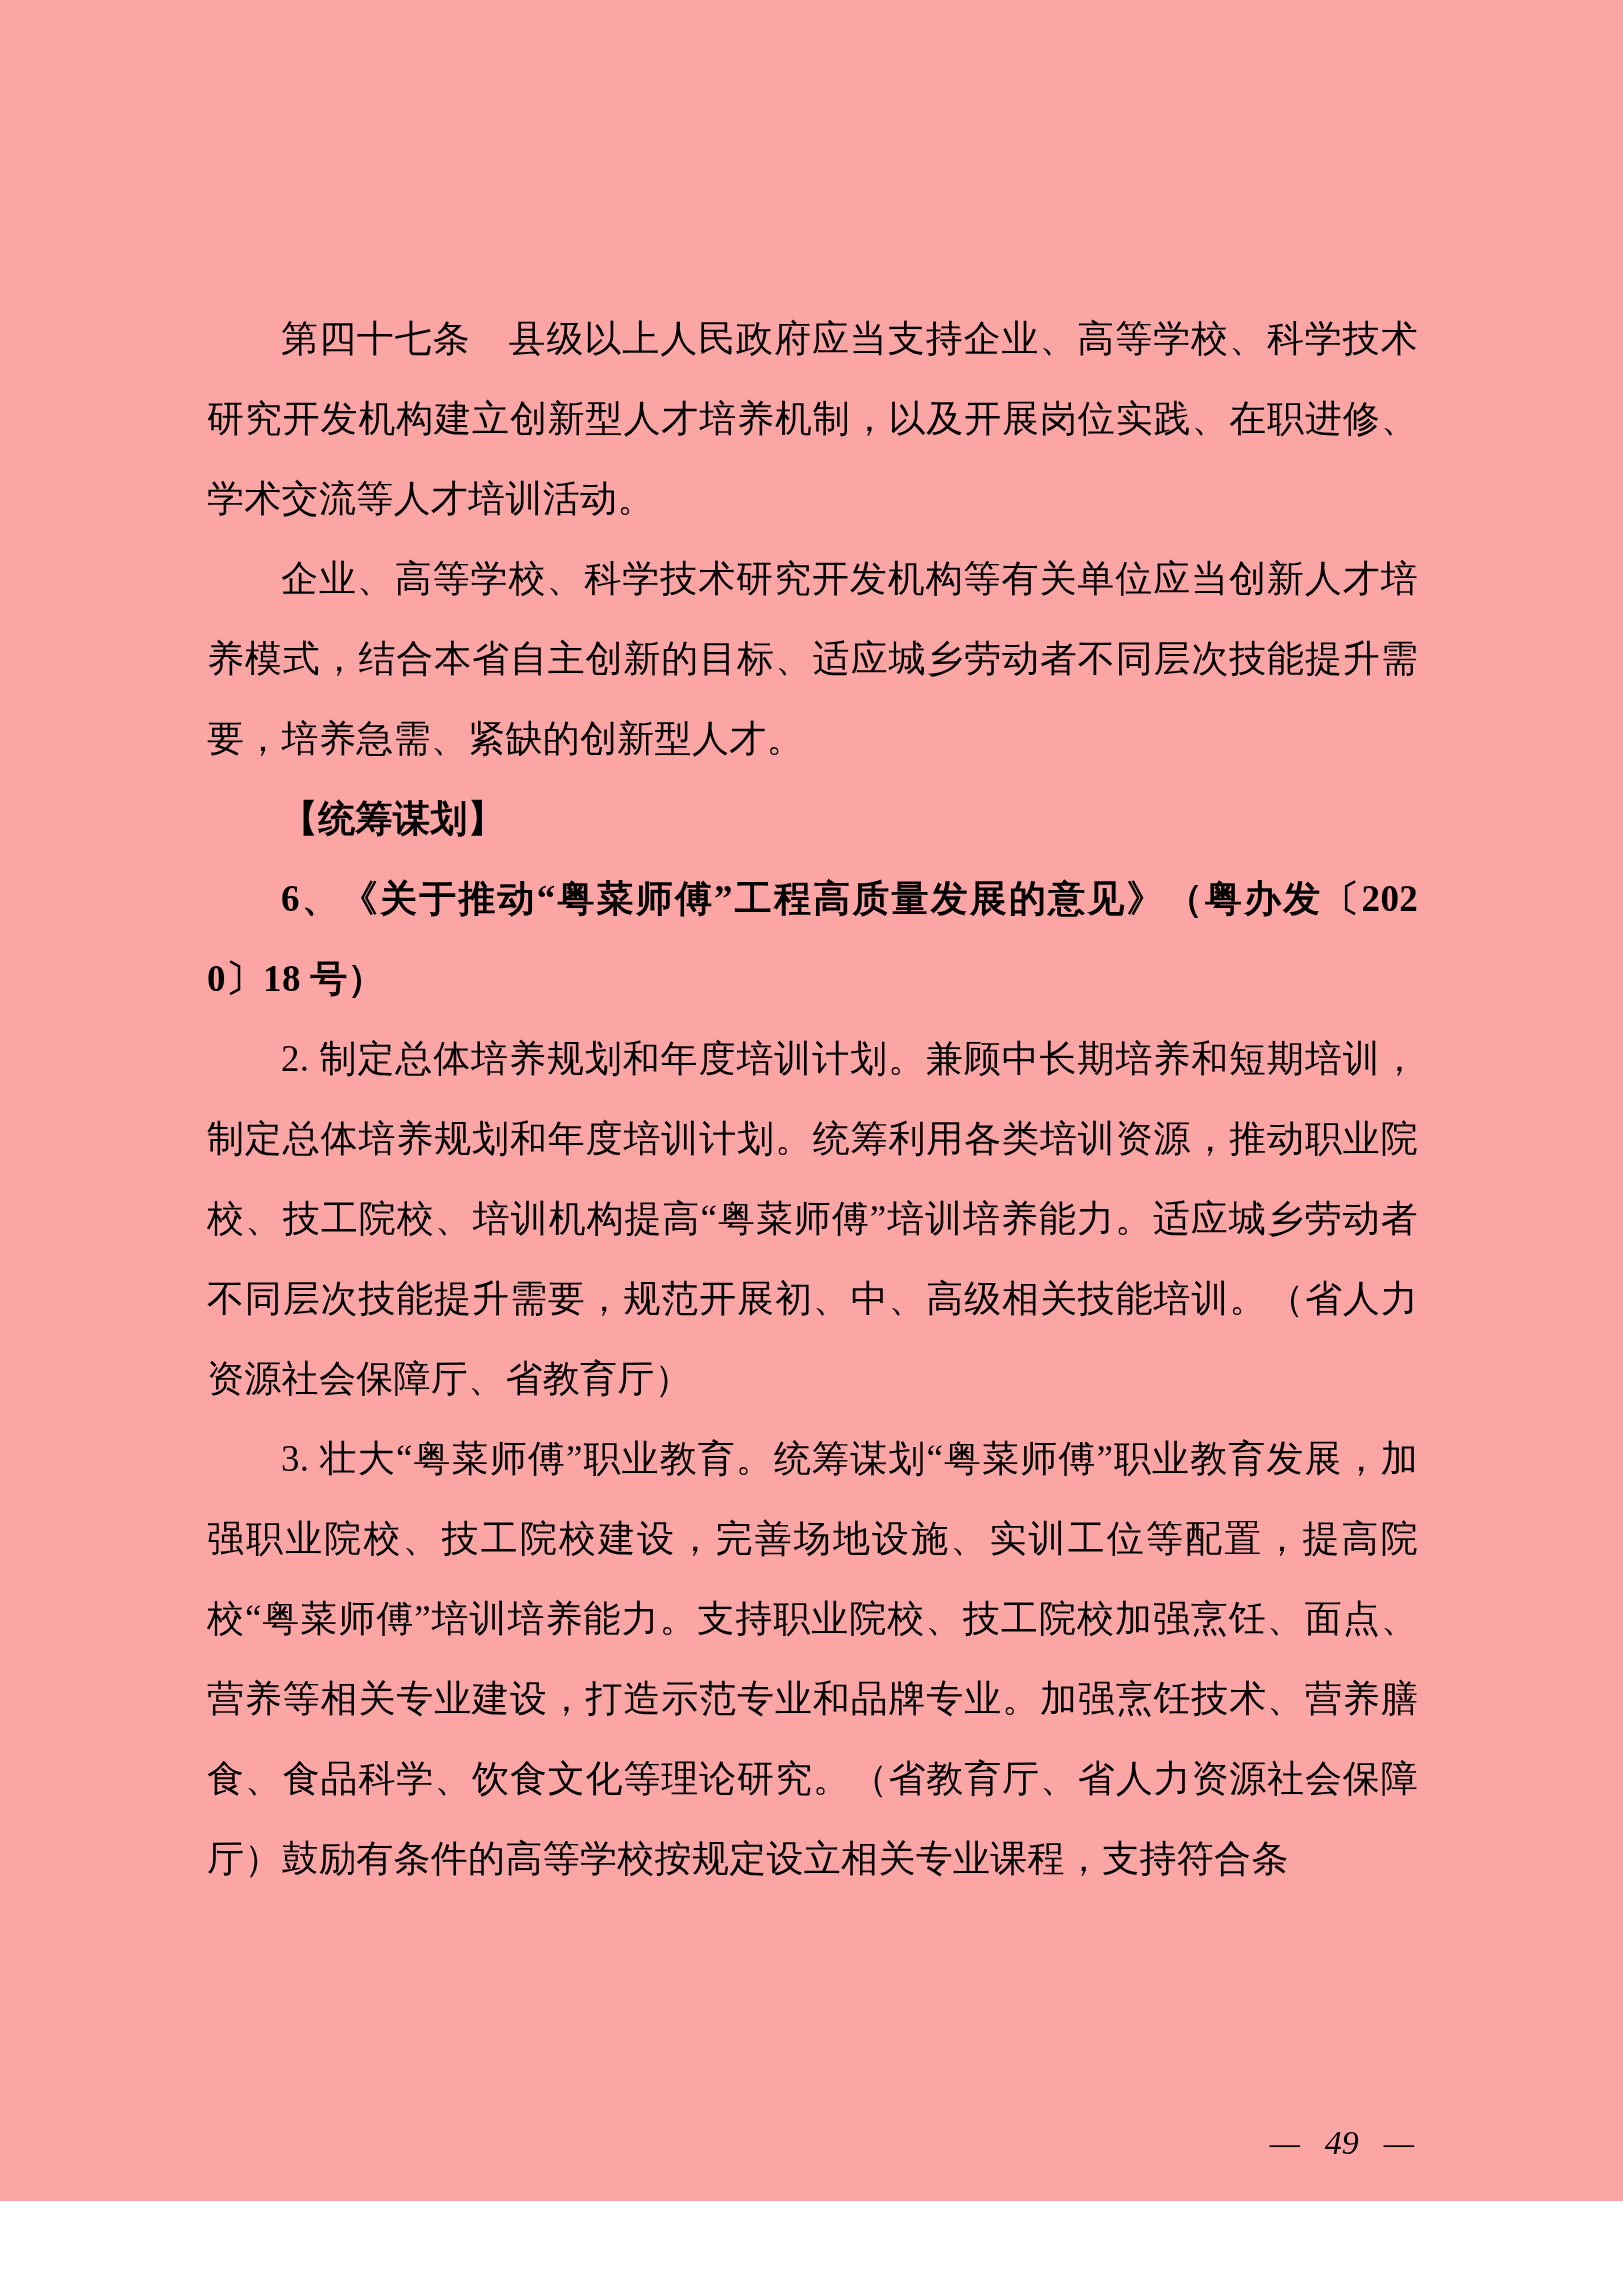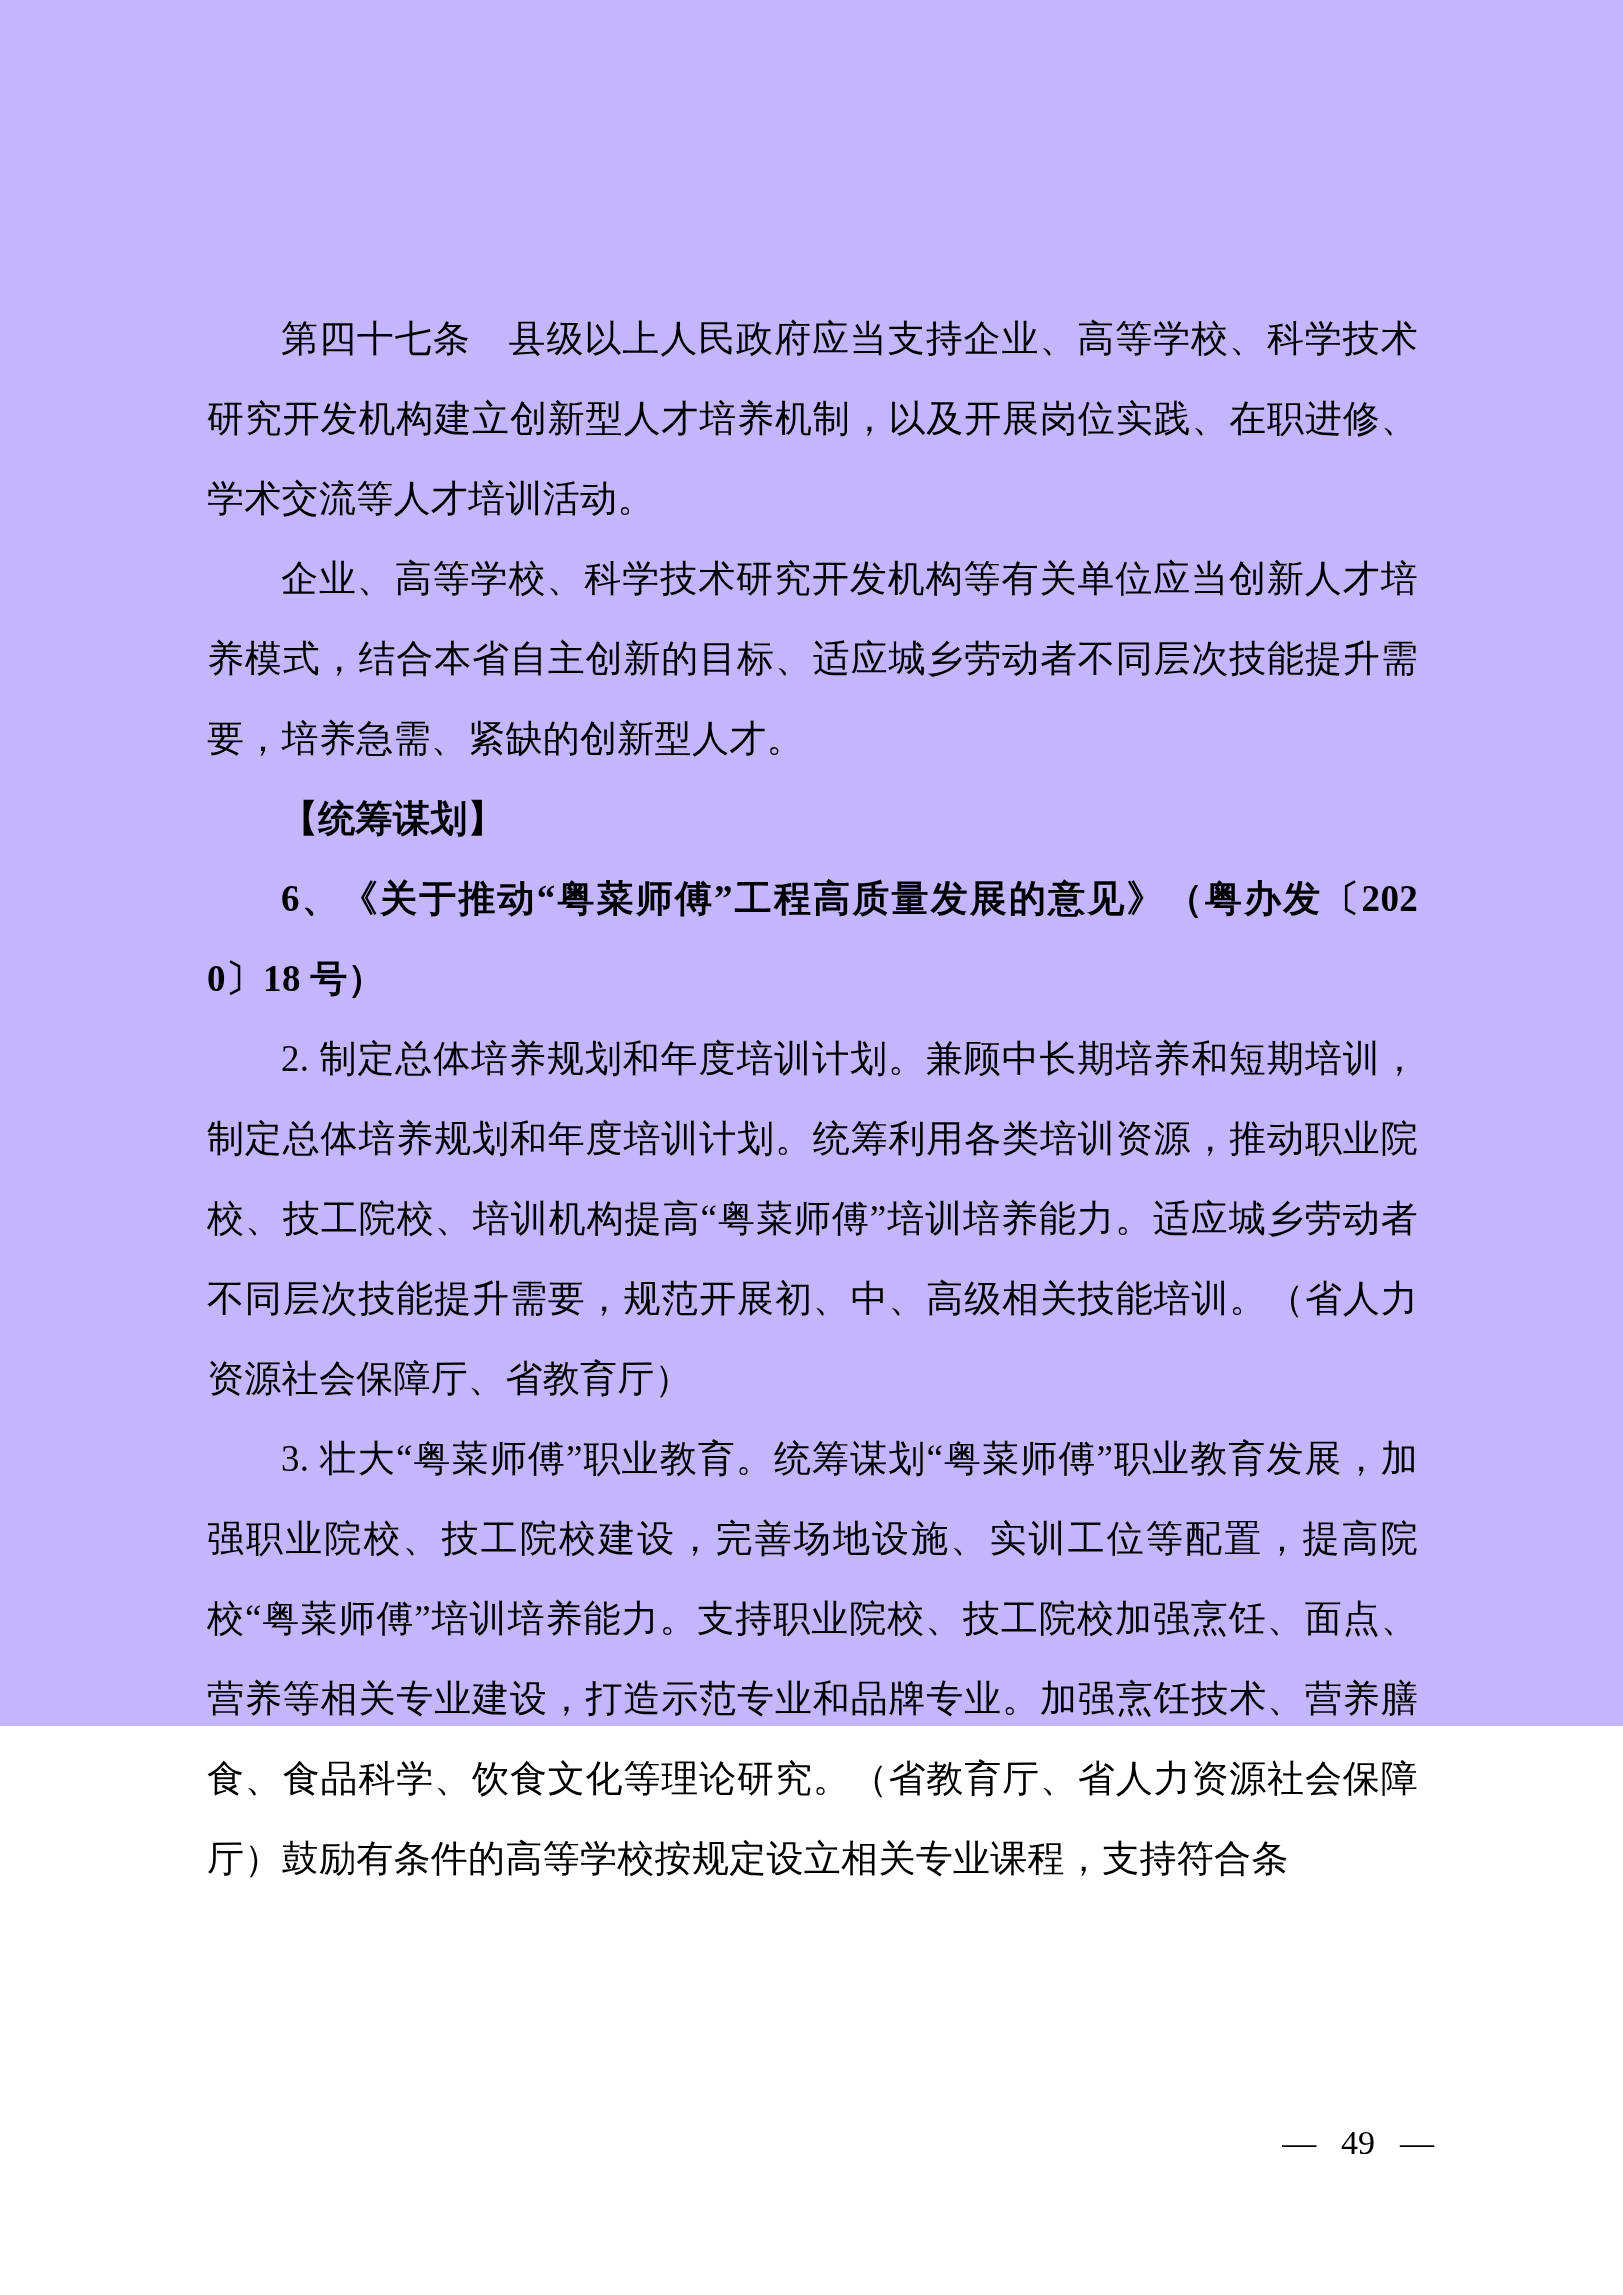--- a/index.html
+++ b/index.html
@@ -5,22 +5,22 @@
   * { margin: 0; padding: 0; box-sizing: border-box; }
   html, body {
     width: 1623px;
     height: 2295px;
     background: #ffffff;
     overflow: hidden;
   }
   .page {
     position: relative;
     width: 1623px;
-    height: 1726px;
-    background: #c4b5fd;
+    height: 2201px;
+    background: #fca5a5;
     color: #000000;
     font-family: "Liberation Serif", "DejaVu Serif", serif;
   }
   .doc-content {
     position: absolute;
     left: 207px;
     top: 299px;
     width: 1211px;
   }
   .para {
@@ -32,21 +32,22 @@
     letter-spacing: 0.3px;
     word-break: break-all;
     color: #000000;
   }
   .para.bold {
     font-weight: bold;
   }
   .page-footer {
     position: absolute;
     top: 2122px;
-    right: 189px;
+    right: 209px;
+    font-style: italic;
   }
   .page-number {
     font-size: 34px;
     line-height: 41px;
     word-spacing: 16.4px;
     color: #000000;
     white-space: nowrap;
   }
 </style>
 </head>

